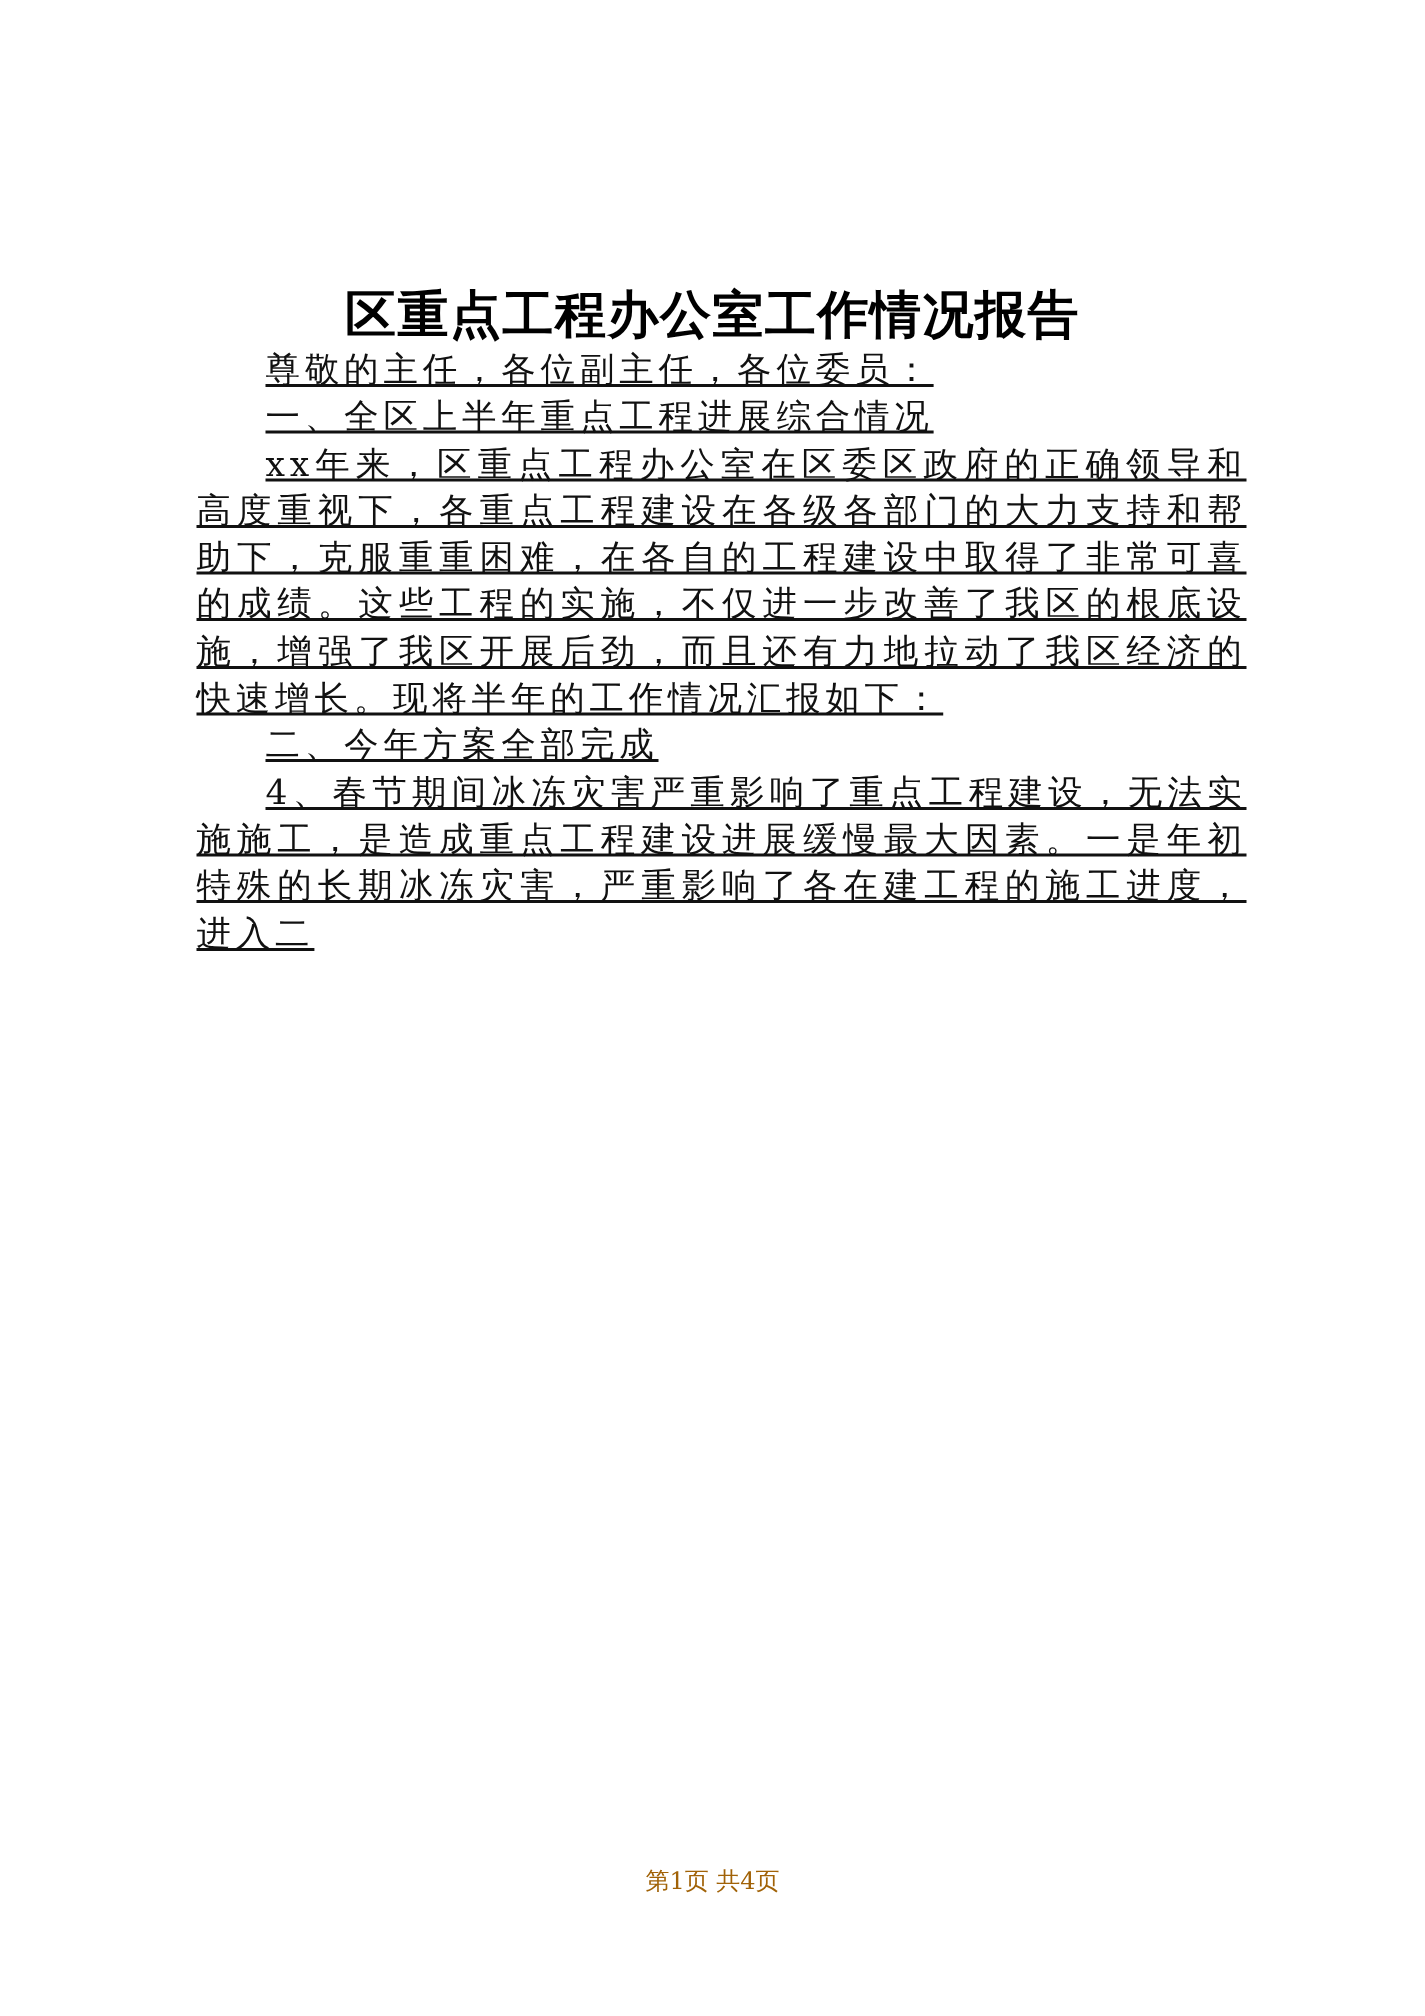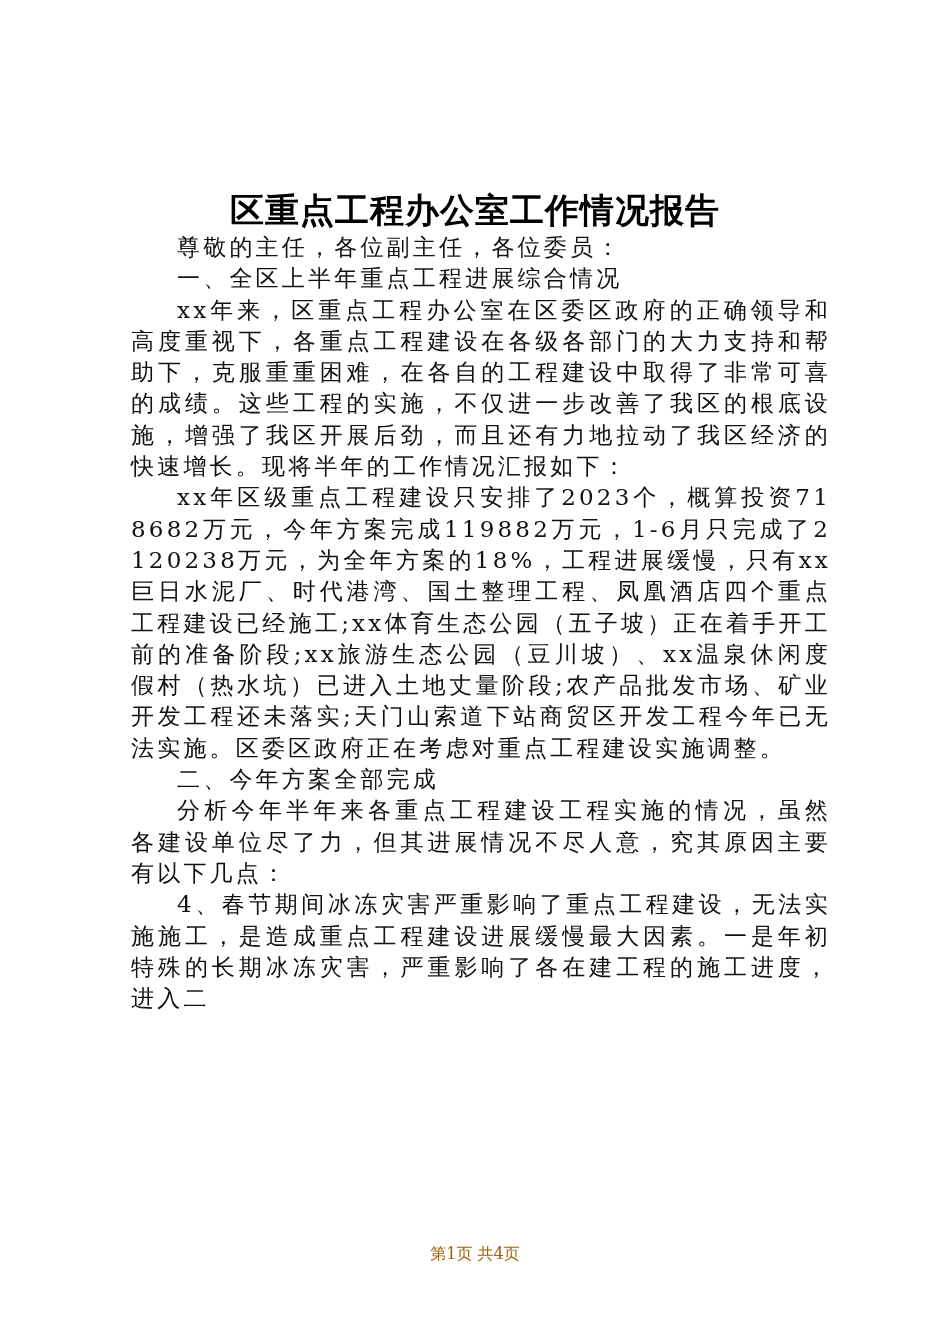--- a/index.html
+++ b/index.html
@@ -34,20 +34,21 @@
       font-size: 34px;
       line-height: 44px;
       letter-spacing: 1px;
       color: #000000;
     }
     .body {
       position: absolute;
       left: 131px;
       top: 232px;
       width: 700px;
+      text-decoration: underline;
     }
     .para {
       margin: 0;
       font-size: 23px;
       line-height: 31.3px;
       letter-spacing: 3.2px;
       text-align: justify;
       text-indent: 2em;
       word-break: break-all;
     }
@@ -71,20 +72,18 @@
 </head>
 <body>
 
 <div class="page">
   <div class="title">区重点工程办公室工作情况报告</div>
 
   <div class="body">
     <p class="para salutation">尊敬的主任，各位副主任，各位委员：</p>
     <p class="para heading">一、全区上半年重点工程进展综合情况</p>
     <p class="para">xx年来，区重点工程办公室在区委区政府的正确领导和高度重视下，各重点工程建设在各级各部门的大力支持和帮助下，克服重重困难，在各自的工程建设中取得了非常可喜的成绩。这些工程的实施，不仅进一步改善了我区的根底设施，增强了我区开展后劲，而且还有力地拉动了我区经济的快速增长。现将半年的工作情况汇报如下：</p>
-    <p class="para">xx年区级重点工程建设只安排了2023个，概算投资718682万元，今年方案完成119882万元，1-6月只完成了2120238万元，为全年方案的18%，工程进展缓慢，只有xx巨日水泥厂、时代港湾、国土整理工程、凤凰酒店四个重点工程建设已经施工;xx体育生态公园（五子坡）正在着手开工前的准备阶段;xx旅游生态公园（豆川坡）、xx温泉休闲度假村（热水坑）已进入土地丈量阶段;农产品批发市场、矿业开发工程还未落实;天门山索道下站商贸区开发工程今年已无法实施。区委区政府正在考虑对重点工程建设实施调整。</p>
     <p class="para heading">二、今年方案全部完成</p>
-    <p class="para">分析今年半年来各重点工程建设工程实施的情况，虽然各建设单位尽了力，但其进展情况不尽人意，究其原因主要有以下几点：</p>
     <p class="para">4、春节期间冰冻灾害严重影响了重点工程建设，无法实施施工，是造成重点工程建设进展缓慢最大因素。一是年初特殊的长期冰冻灾害，严重影响了各在建工程的施工进度，进入二</p>
   </div>
 
   <div class="footer">第1页 共4页</div>
 </div>
 
 </body></html>

